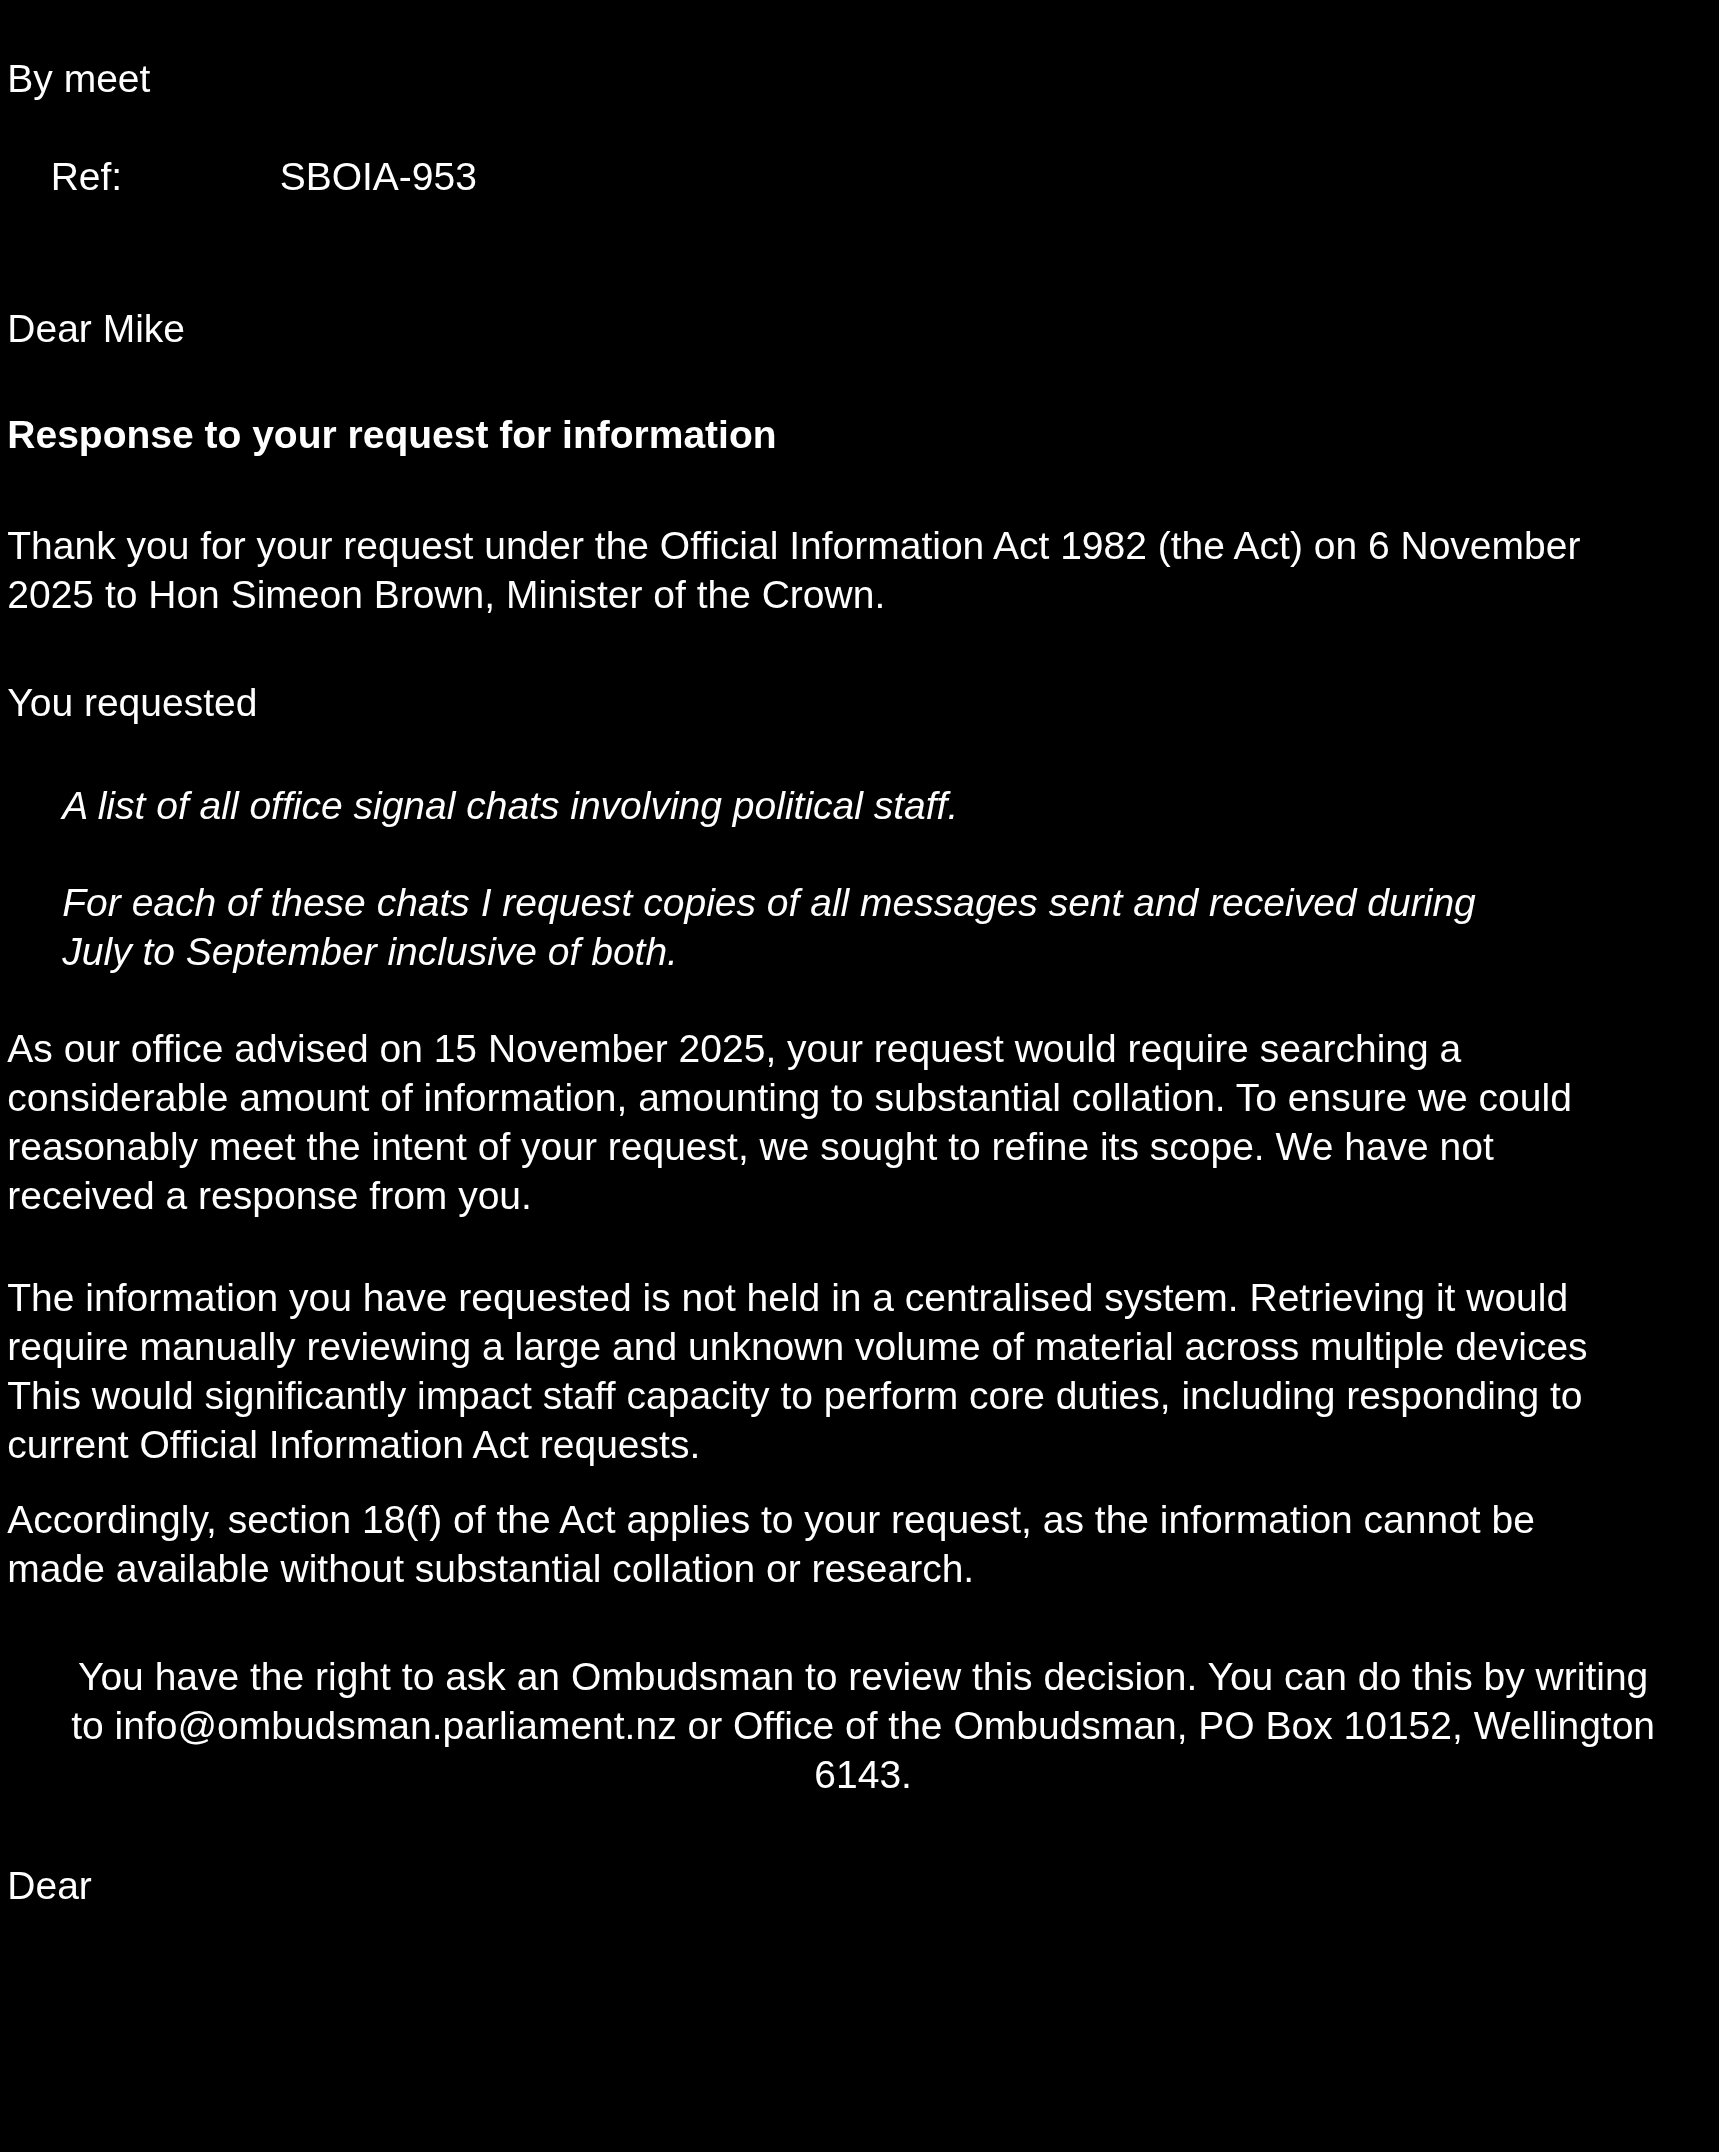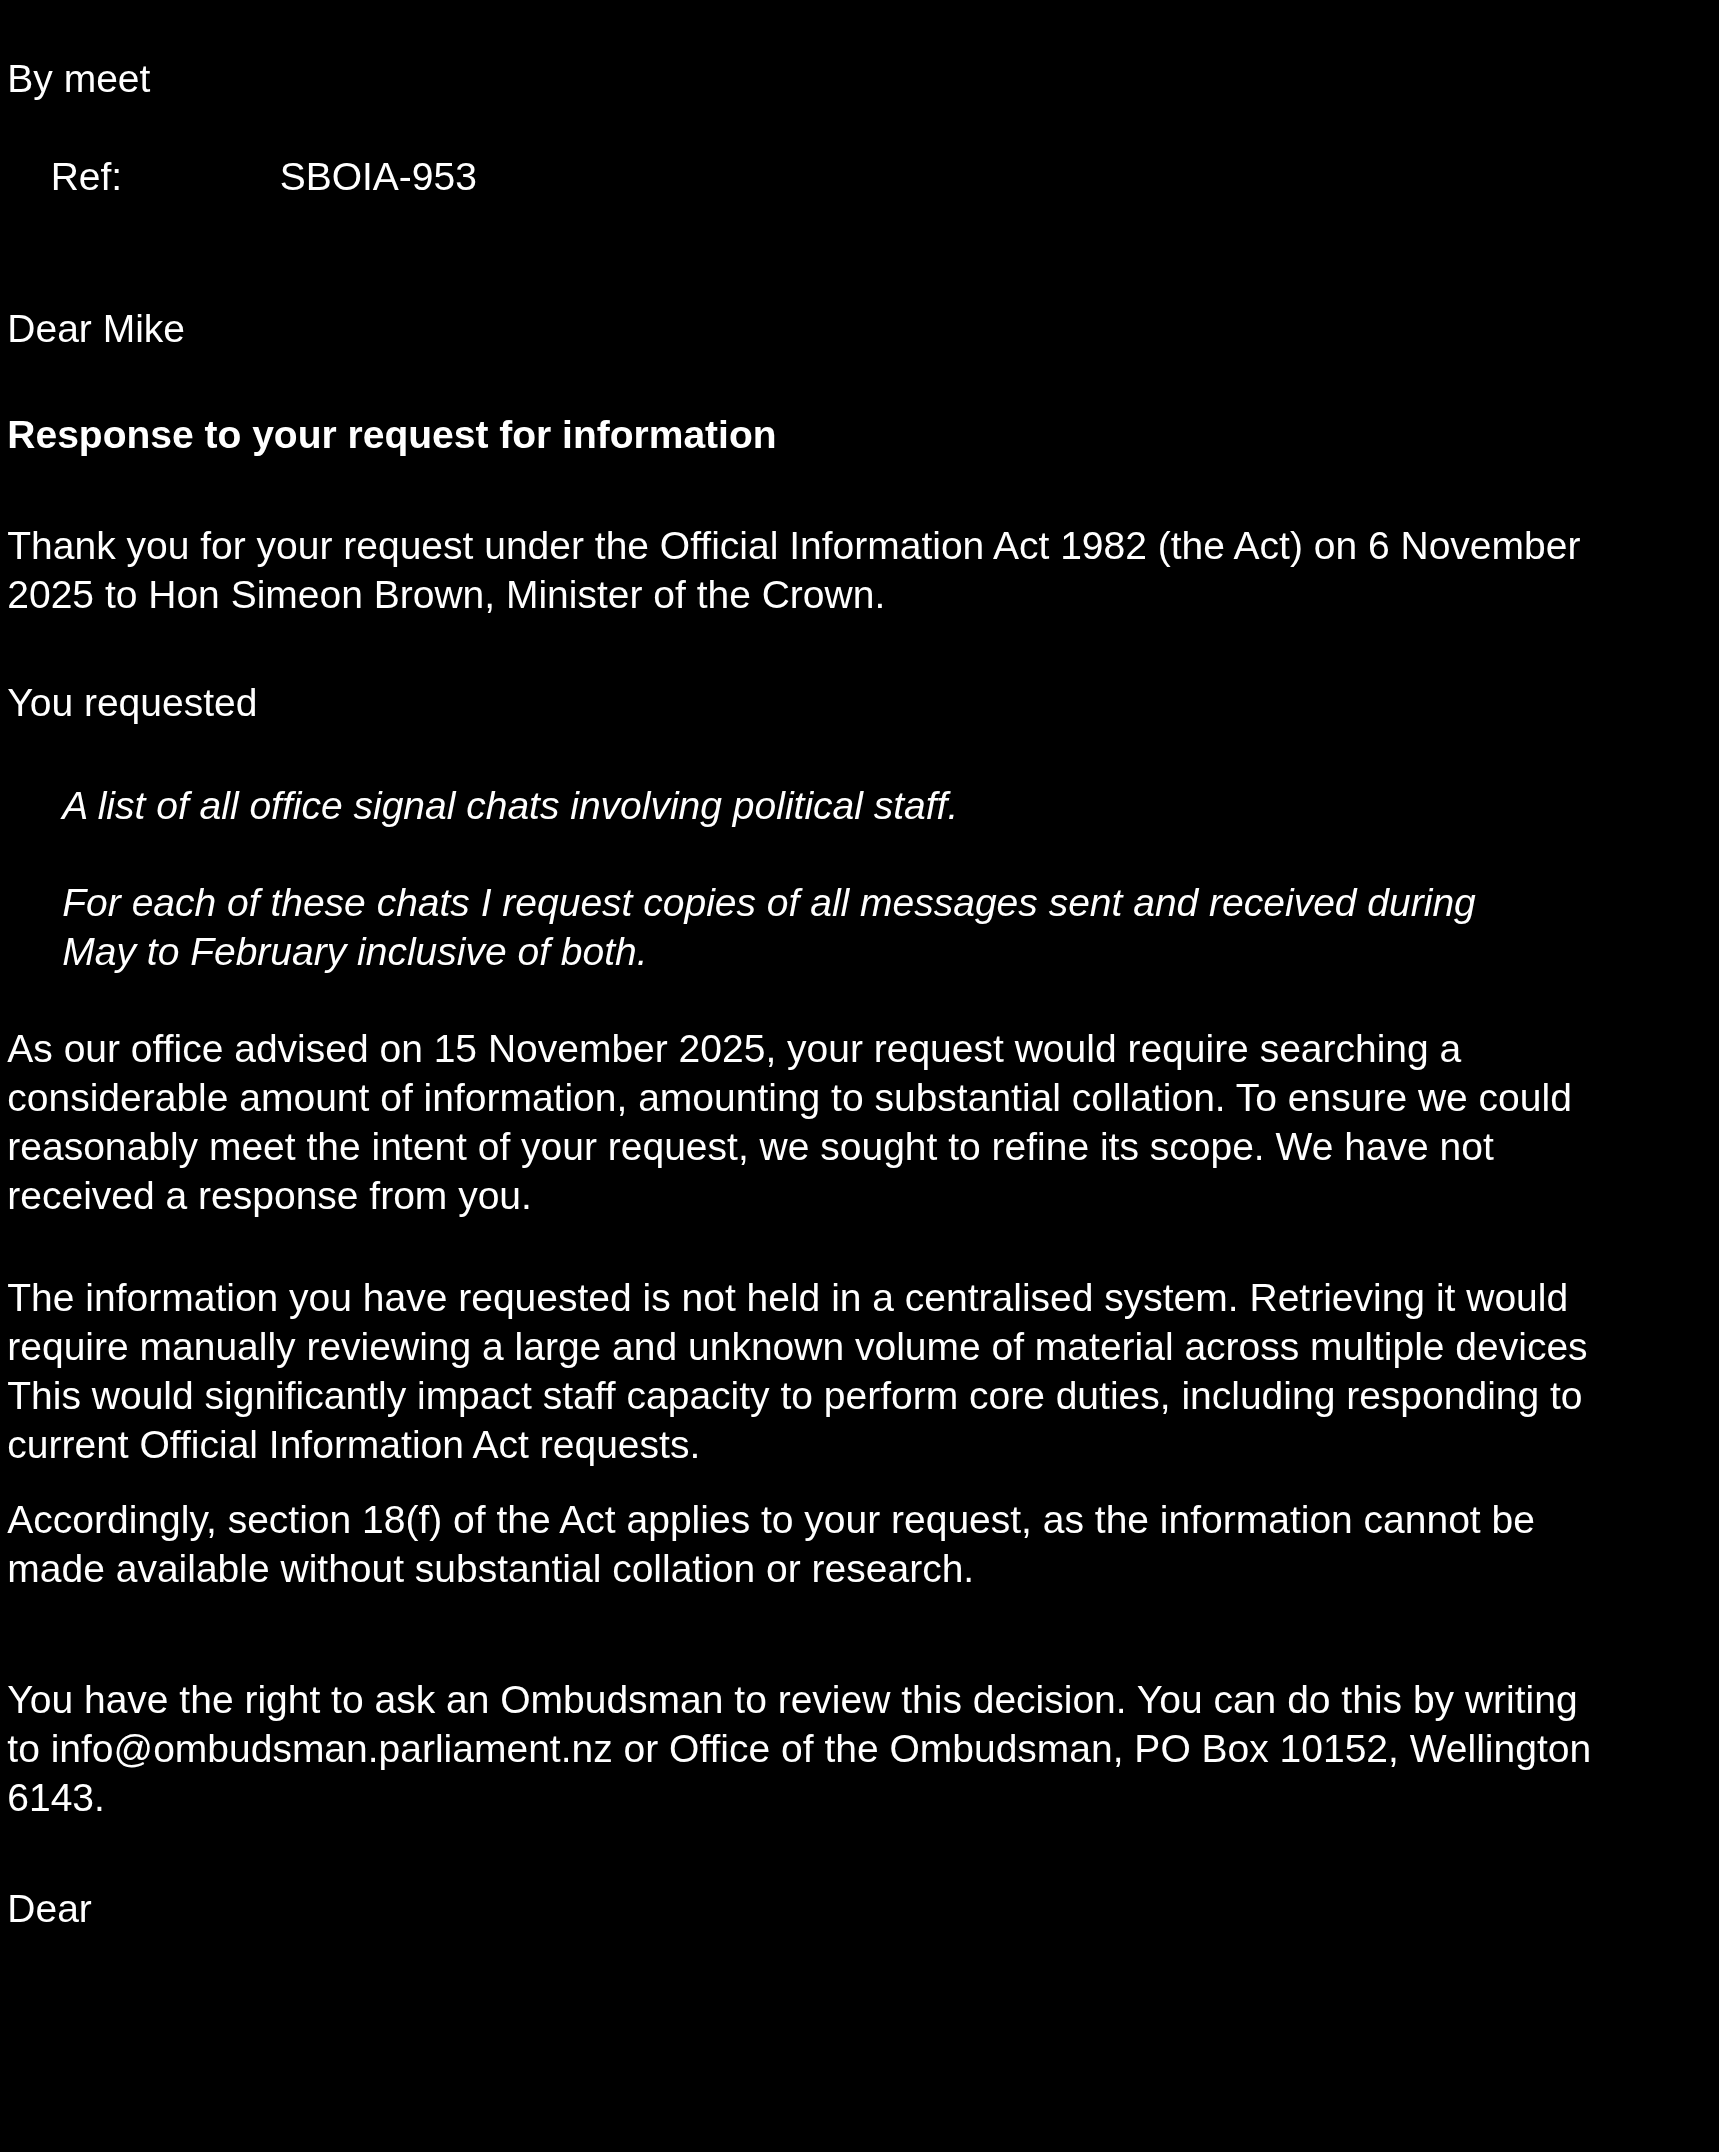--- a/index.html
+++ b/index.html
@@ -31,21 +31,21 @@
   .m-by-email      { margin-top: 54px; }
   .m-salutation    { margin-top: 54px; }
   .m-subject       { margin-top: 57px; }
   .m-intro         { margin-top: 62px; }
   .m-you-requested { margin-top: 59px; }
   .m-quote1        { margin-top: 54px; }
   .m-quote2        { margin-top: 48px; }
   .m-advised       { margin-top: 48px; }
   .m-notheld       { margin-top: 53px; }
   .m-section       { margin-top: 26px; }
-  .m-ombudsman     { margin-top: 82px; }
+  .m-ombudsman     { margin-top: 59px; text-align: center; }
   .m-closing       { margin-top: 62px; }
 </style>
 </head>
 <body>
 
 <main class="letter">
 
 
   <div class="line m-by-email">By meet</div>
 
@@ -58,21 +58,21 @@
   <div class="line bold m-subject">Response to your request for information</div>
 
   <div class="para m-intro">Thank you for your request under the Official Information Act 1982 (the Act) on 6 November
 2025 to Hon Simeon Brown, Minister of the Crown.</div>
 
   <div class="line m-you-requested">You requested</div>
 
   <div class="para quote m-quote1">A list of all office signal chats involving political staff.</div>
 
   <div class="para quote m-quote2">For each of these chats I request copies of all messages sent and received during
-May to February inclusive of both.</div>
+July to September inclusive of both.</div>
 
   <div class="para m-advised">As our office advised on 15 November 2025, your request would require searching a
 considerable amount of information, amounting to substantial collation. To ensure we could
 reasonably meet the intent of your request, we sought to refine its scope. We have not
 received a response from you.</div>
 
   <div class="para m-notheld">The information you have requested is not held in a centralised system. Retrieving it would
 require manually reviewing a large and unknown volume of material across multiple devices
 This would significantly impact staff capacity to perform core duties, including responding to
 current Official Information Act requests.</div>

